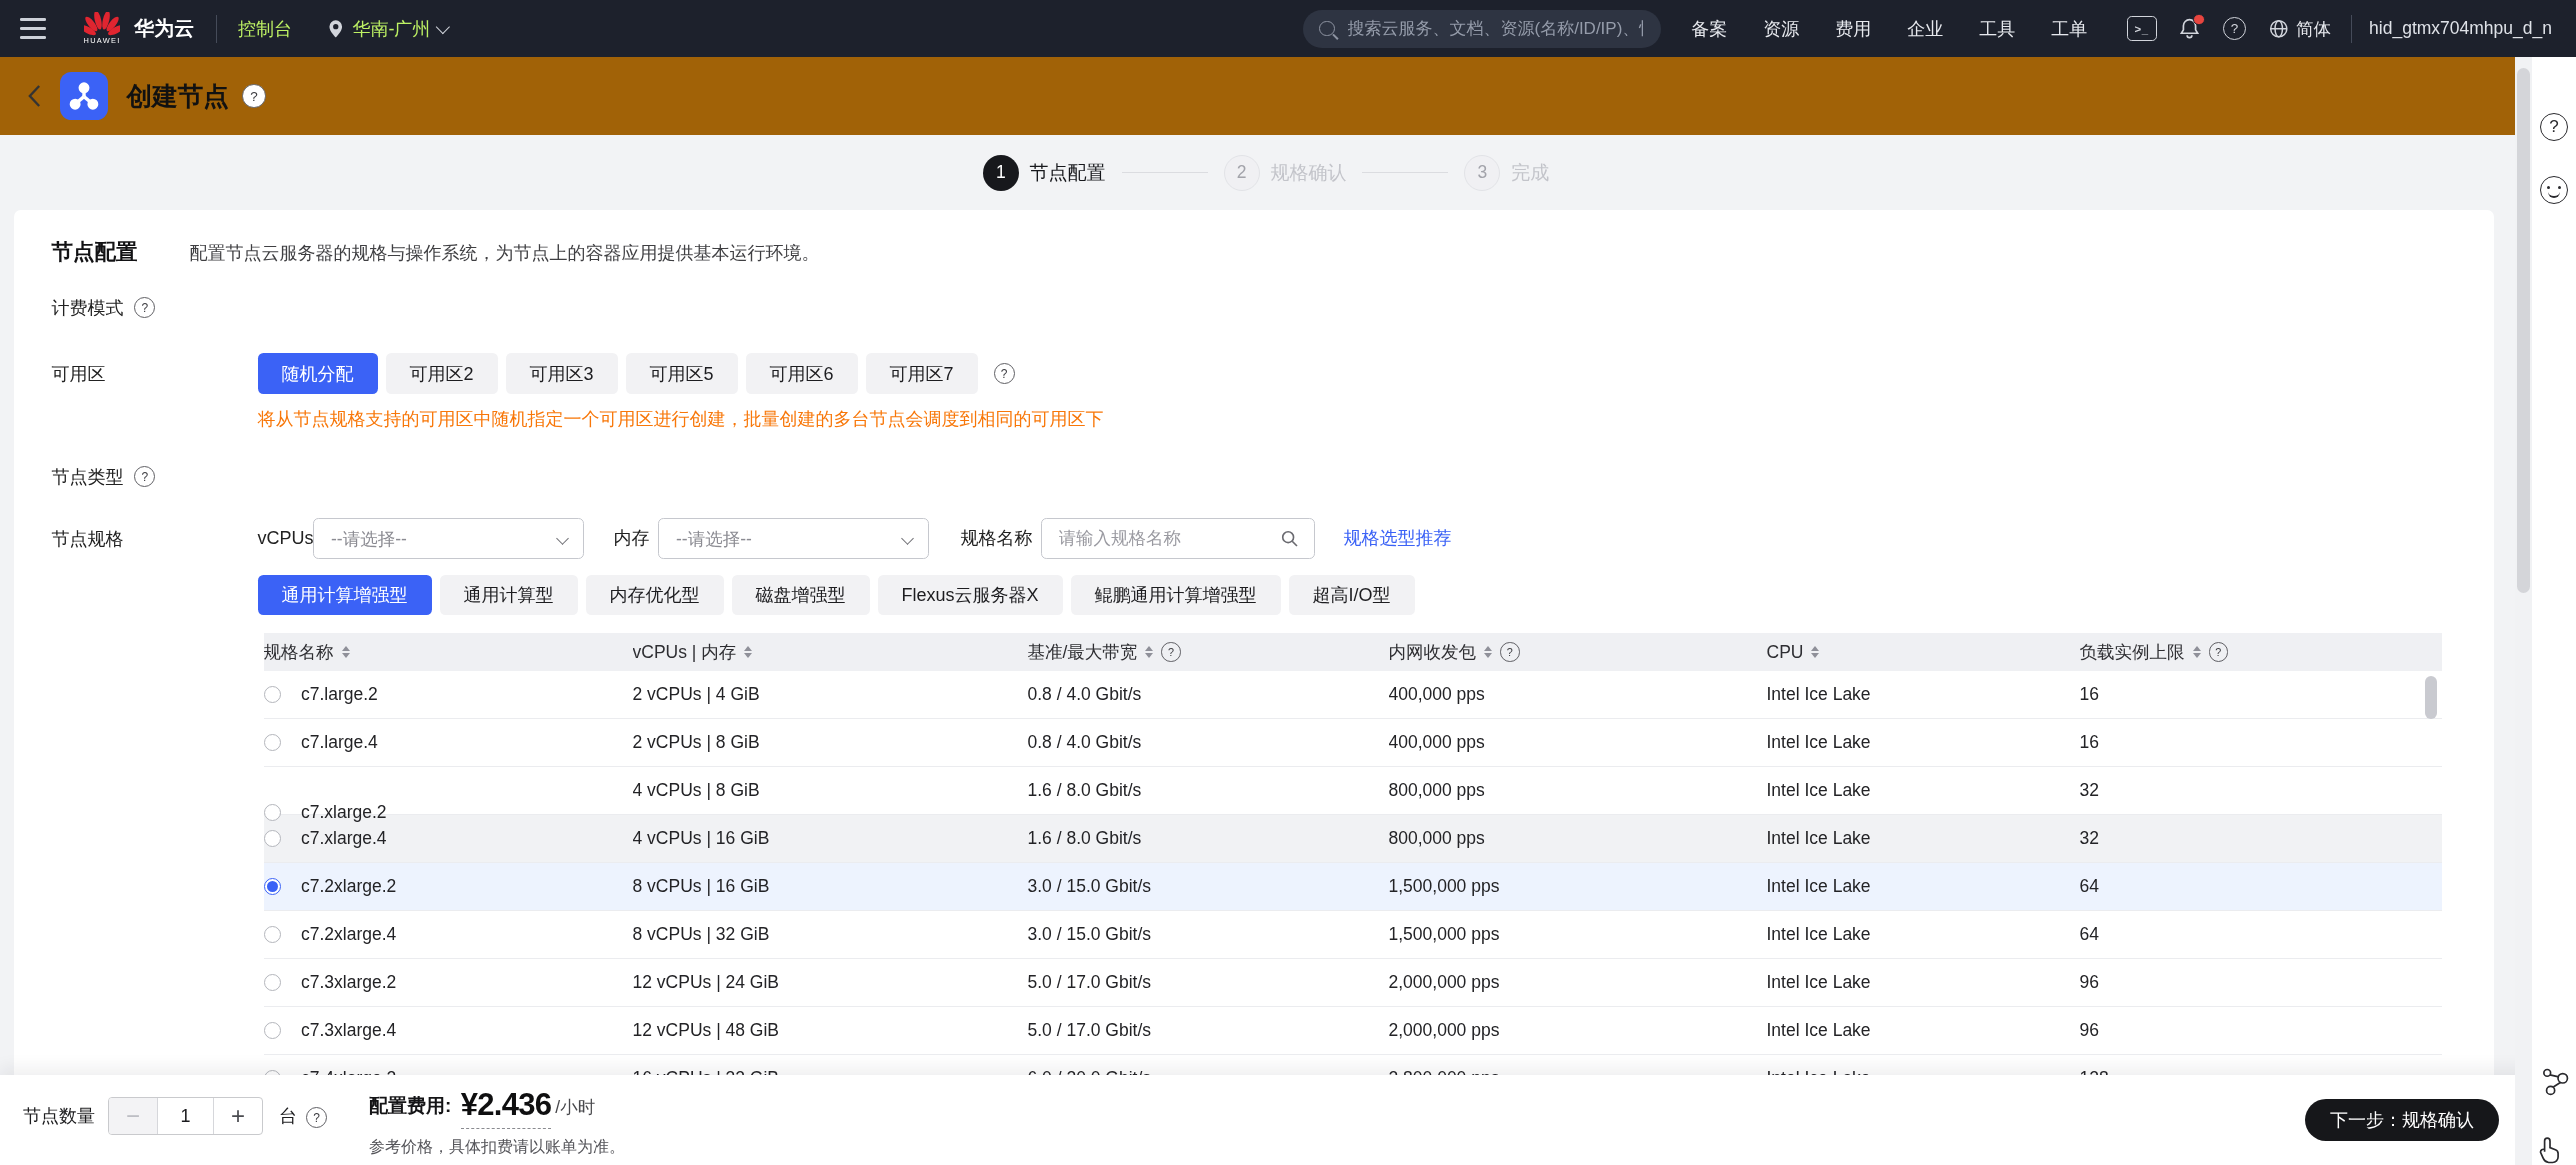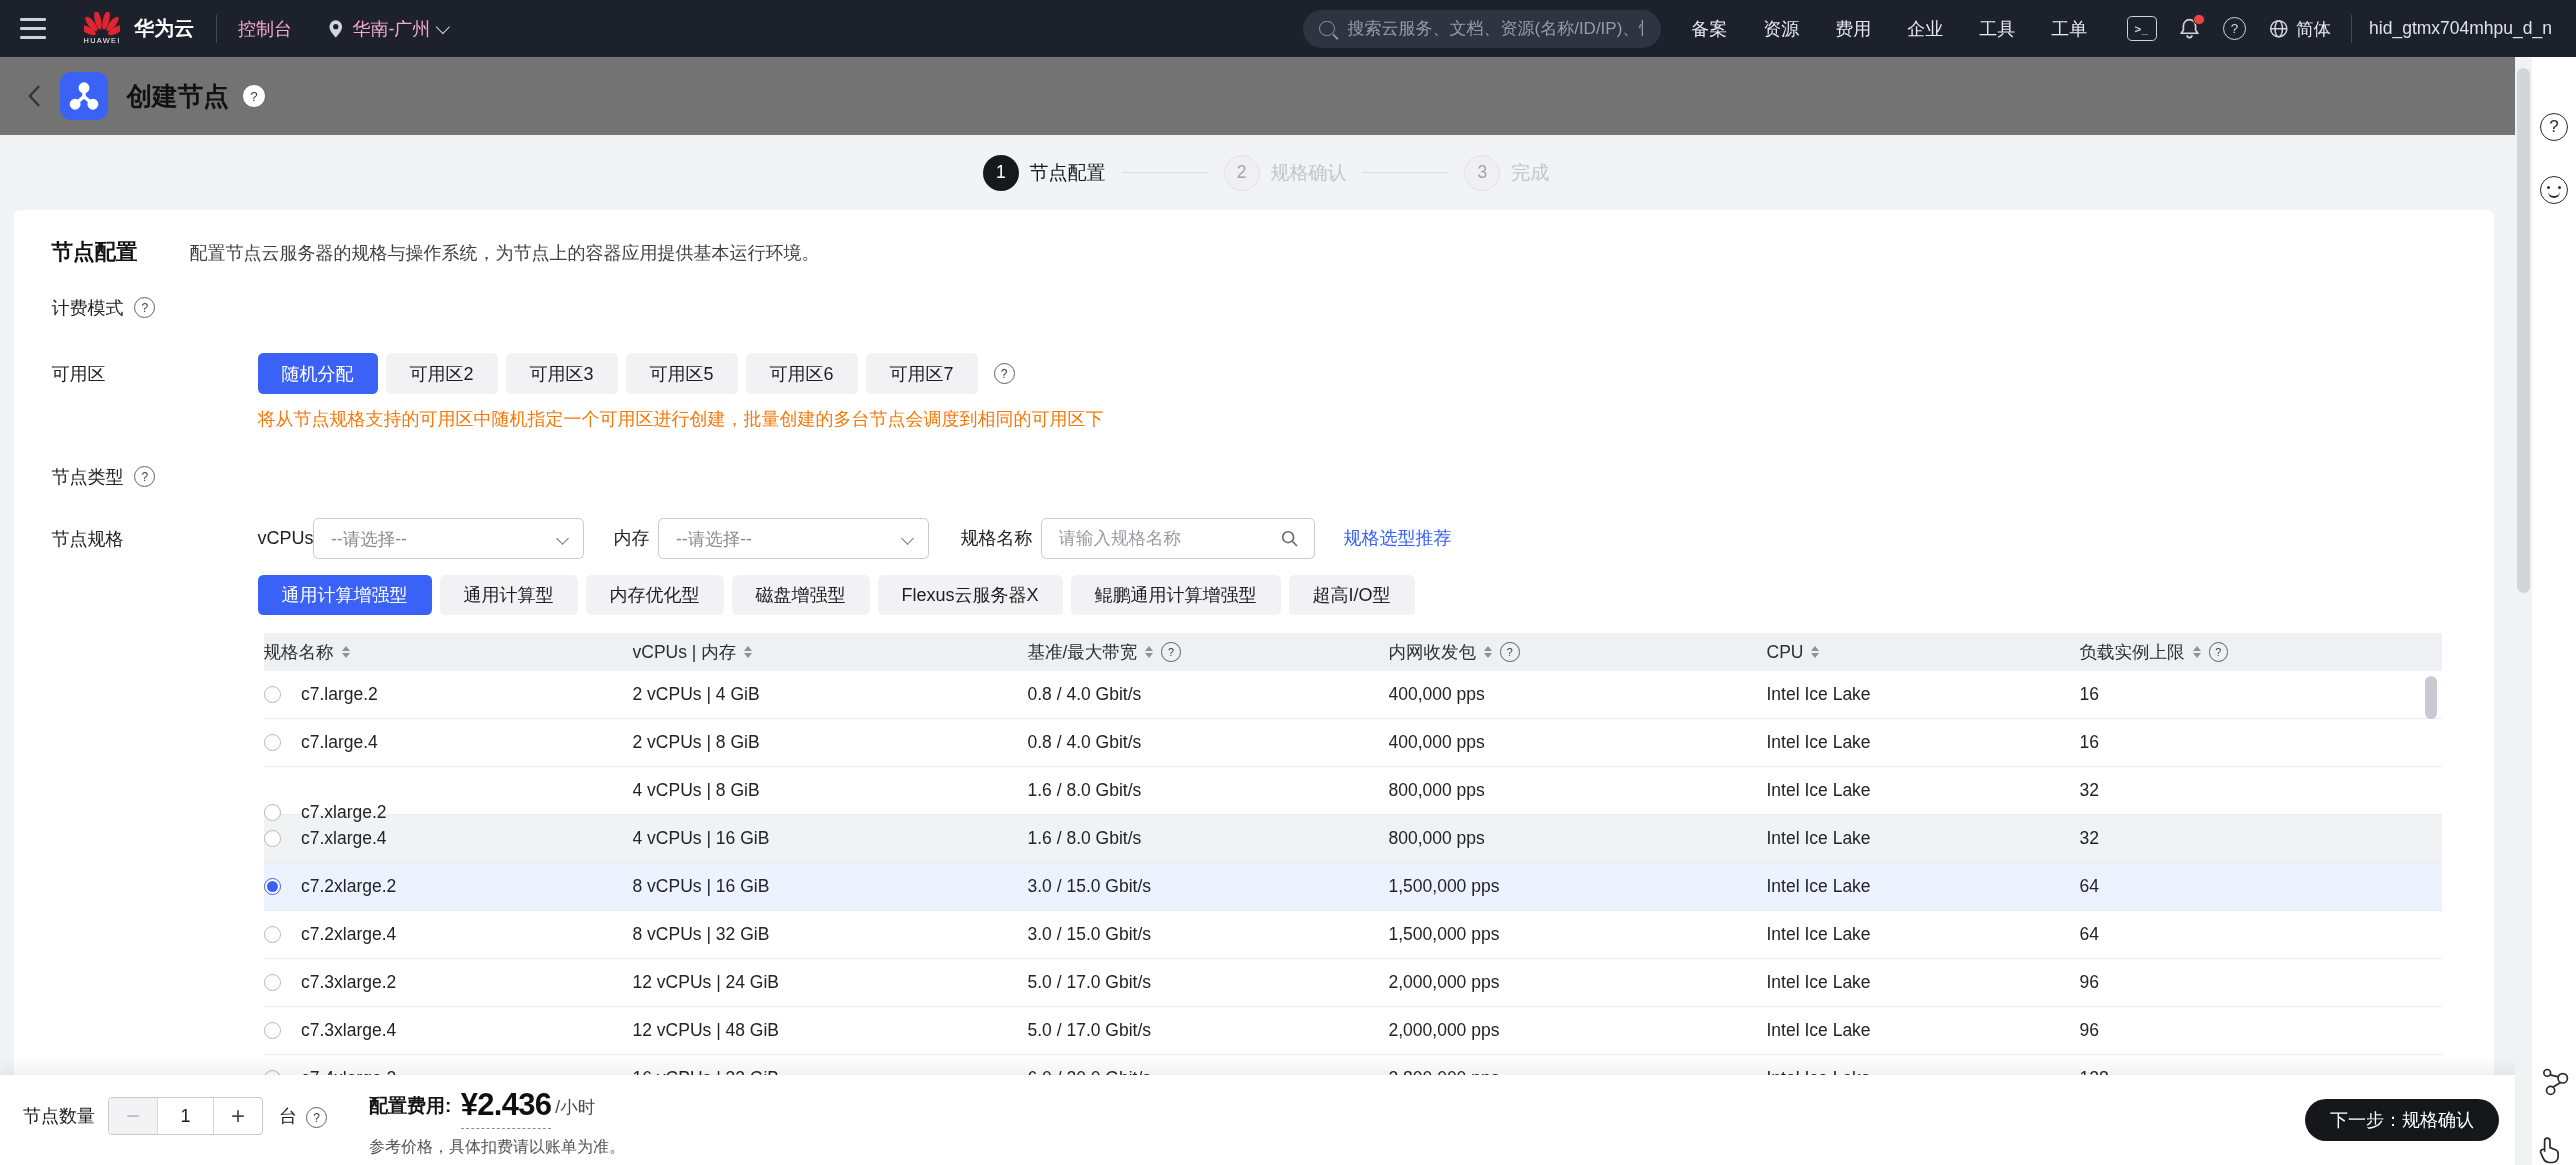--- a/index.html
+++ b/index.html
@@ -7,21 +7,21 @@
        font-family:"Liberation Sans","DejaVu Sans",sans-serif;color:#1a1a1c}
   
   .topbar{position:absolute;top:0;left:0;width:2576px;height:57px;background:#1d212c;
           display:flex;align-items:center;color:#e7e9ee;z-index:100}
   .hamburger{margin-left:20px;width:25.6px;display:flex;flex-direction:column;gap:6px;cursor:pointer}
   .hamburger span{height:2.7px;background:#cdd1d9;border-radius:1.3px}
   .brand{display:flex;flex-direction:column;align-items:center;margin-left:38px}
   .brand-sub{font-size:7.4px;letter-spacing:1.3px;color:#fff;margin-top:-2px}
   .brand-name{font-size:20px;font-weight:bold;color:#fff;margin-left:13.5px}
   .tb-divider{width:0.7px;height:28px;background:#454b59;margin:0 21.5px}
-  .tb-text{font-size:18px;color:#f9a8d4;cursor:pointer}
+  .tb-text{font-size:18px;color:#bef264;cursor:pointer}
   .region{display:flex;align-items:center;margin-left:35px;cursor:pointer;gap:8px}
   .caret{width:8.7px;height:8.7px;border-right:1.7px solid #cfd3da;border-bottom:1.7px solid #cfd3da;
          transform:rotate(45deg);margin-top:-4px}
   .tb-search{margin-left:auto;display:flex;align-items:center;width:326px;height:38px;border-radius:19px;
              background:#2e3442;padding:0 16px}
   .mag{width:13.5px;height:13.5px;border:1.7px solid #8e94a2;border-radius:50%;position:relative;flex:none}
   .mag::after{content:"";position:absolute;width:7.4px;height:1.7px;background:#8e94a2;transform:rotate(45deg);
               right:-6px;bottom:-2px}
   .tb-search input{flex:1;background:transparent;border:0;outline:0;color:#aab0bc;font-size:17px;
                    margin-left:10.8px;font-family:inherit}
@@ -32,21 +32,21 @@
   .term{width:28px;height:23px;border:1.7px solid #d2d5dc;border-radius:4.7px;display:flex;align-items:center;
         justify-content:center;font-size:11.4px;font-weight:bold;color:#d2d5dc;letter-spacing:0.7px}
   .reddot{position:absolute;top:-3.4px;right:-3.4px;width:9.4px;height:9.4px;border-radius:50%;background:#e8453f;
           border:1.3px solid #1d212c}
   .circ{width:21.5px;height:21.5px;border:1.7px solid #d2d5dc;border-radius:50%;display:flex;align-items:center;
         justify-content:center;font-size:13.5px;color:#d2d5dc}
   .lang{display:flex;align-items:center;gap:6.7px;margin-left:21.5px;cursor:pointer}
   .lang span{font-size:17.5px}
   .username{font-size:17.5px;margin:0 24px 0 17.5px;color:#dfe2e8;white-space:nowrap}
   
-  .titlebar{position:absolute;top:57px;left:0;width:2576px;height:78px;background:#737373;display:flex;
+  .titlebar{position:absolute;top:57px;left:0;width:2576px;height:78px;background:#a16207;display:flex;
             align-items:center;padding-left:27px;box-sizing:border-box}
   .back{cursor:pointer;display:flex;align-items:center}
   .app-icon{width:48px;height:48px;border-radius:11.4px;background:#3b62f6;display:flex;align-items:center;
             justify-content:center;margin-left:17.5px}
   .page-title{font-size:25.6px;font-weight:bold;color:#111;margin-left:19px}
   .qicon{width:19px;height:19px;border:1.3px solid #5f5f64;border-radius:50%;display:inline-flex;flex:none;
          align-items:center;justify-content:center;font-size:12px;color:#3c3c40;background:#fff}
   .titlebar .qicon{margin-left:13.5px;width:21.5px;height:21.5px;font-size:13.5px}
   
   .stepsbar{position:absolute;top:135px;left:0;width:2532px;height:75px;display:flex;align-items:center;

